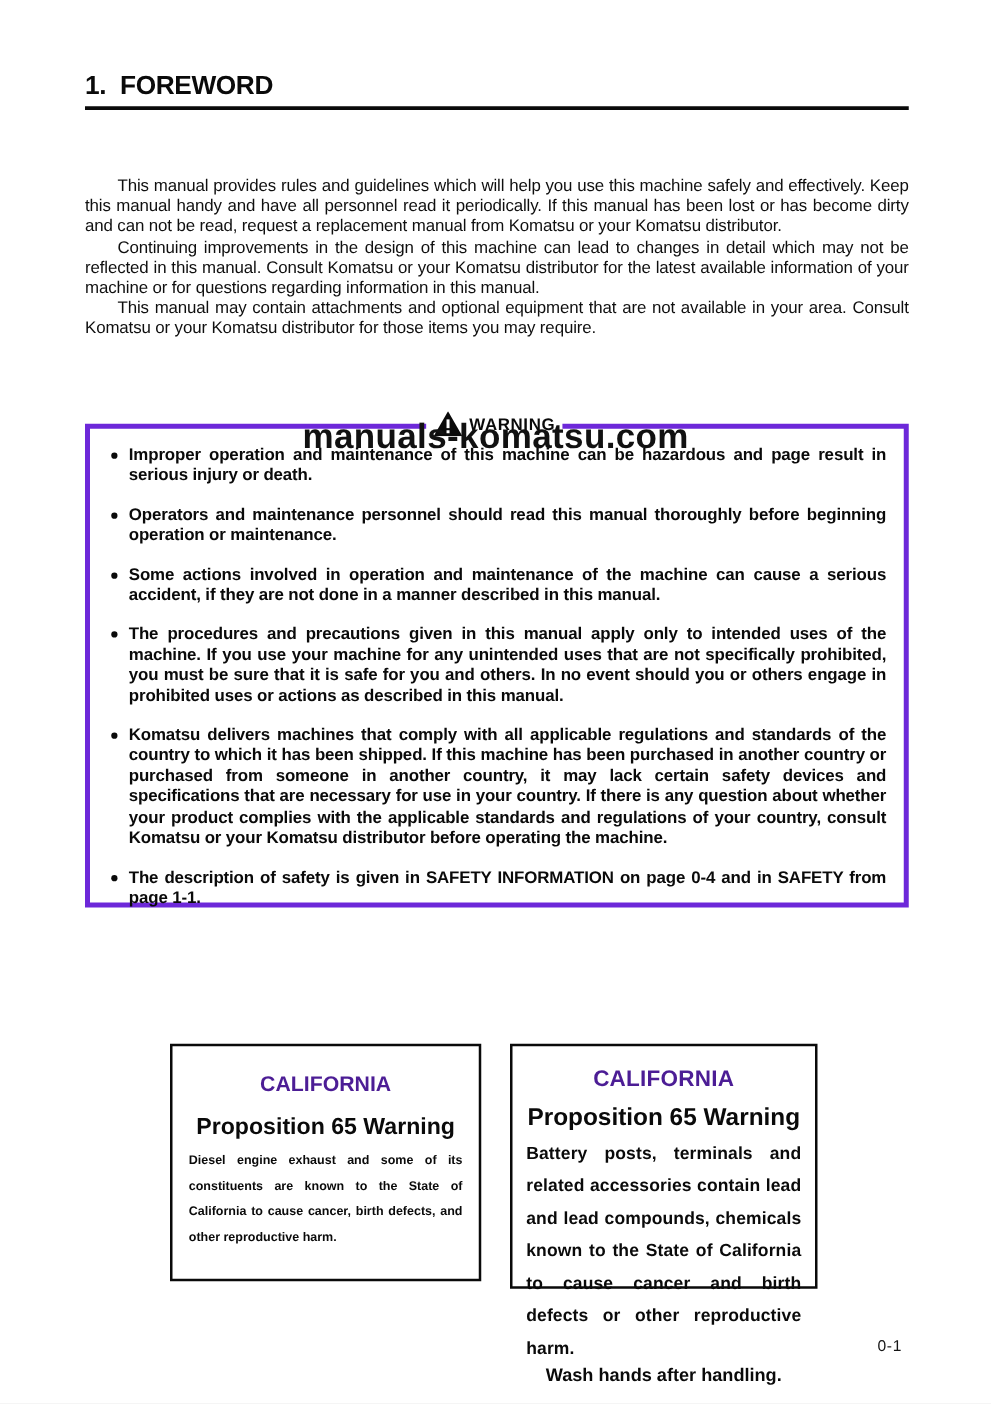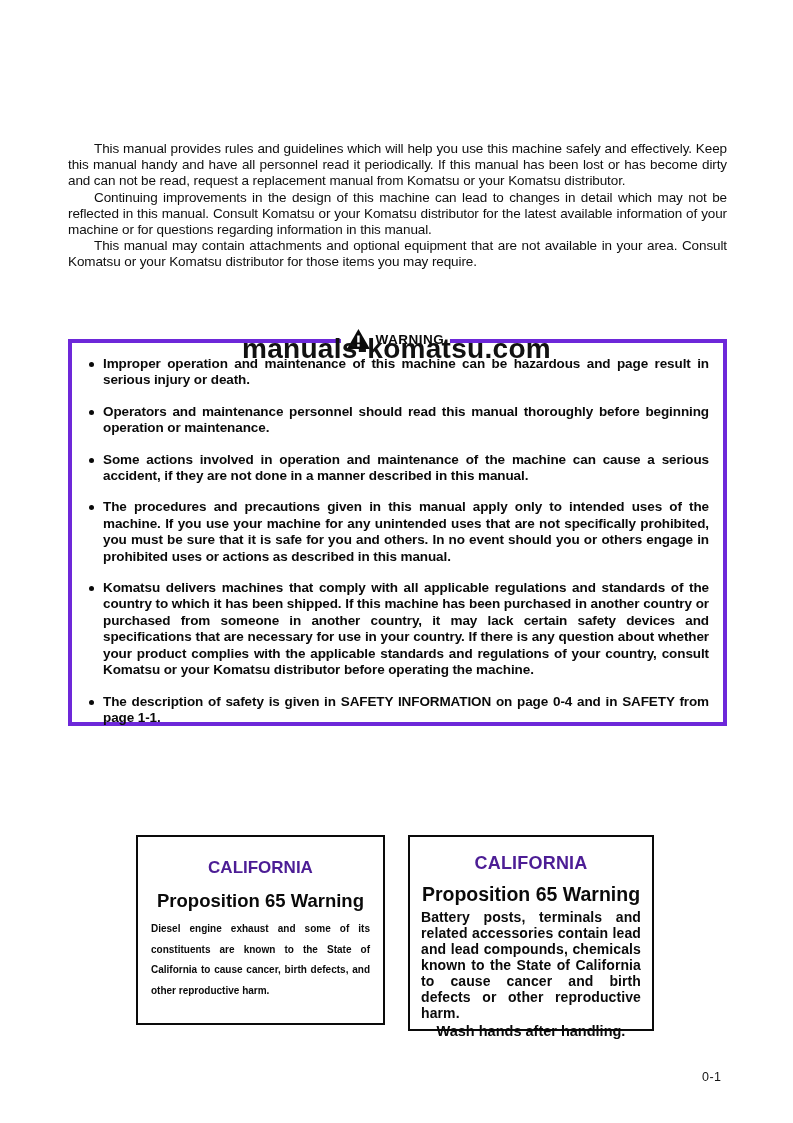--- a/index.html
+++ b/index.html
@@ -69,37 +69,40 @@
   .ca-box-left  { left: 136px; top: 835px; width: 249px; height: 190px; padding: 12px 13px; }
   .ca-box-right { left: 408px; top: 835px; width: 246px; height: 196px; padding: 9px 11px; }
   .ca-title  { text-align: center; font-weight: bold; color: #4c1d95; }
   .ca-box-left  .ca-title { font-size: 17px; margin-top: 9px; }
   .ca-box-right .ca-title { font-size: 18px; margin-top: 7px; letter-spacing: 0.2px; }
   .ca-sub    { text-align: center; font-weight: bold; color: #0a0a0a; }
   .ca-box-left  .ca-sub { font-size: 18.5px; margin-top: 12px; }
   .ca-box-right .ca-sub { font-size: 19.5px; margin-top: 9px; }
   .ca-body   { font-weight: bold; text-align: justify; color: #0a0a0a; }
   .ca-box-left  .ca-body { font-size: 10px; line-height: 20.5px; margin-top: 7px; }
-  .ca-box-right .ca-body { font-size: 14px; line-height: 16px; margin-top: 3px; letter-spacing: 0.1px; }
+  .ca-box-right .ca-body { font-size: 14px; line-height: 26px; margin-top: 3px; letter-spacing: 0.1px; }
   .ca-footer {
     text-align: center; font-weight: bold; font-size: 14.5px;
     margin-top: 2px; color: #0a0a0a;
   }
 
   
   .page-number {
     position: absolute; left: 702px; top: 1070px;
     font-size: 12.5px; color: #151515; letter-spacing: 0.5px;
   }
 </style>
 </head>
 <body>
 
 <div class="page">
 
+  <div class="title-block">
+    <h1>1.  FOREWORD</h1>
+  </div>
 
   <div class="intro">
     <p>This manual provides rules and guidelines which will help you use this machine safely and effectively. Keep this manual handy and have all personnel read it periodically. If this manual has been lost or has become dirty and can not be read, request a replacement manual from Komatsu or your Komatsu distributor.</p>
     <p>Continuing improvements in the design of this machine can lead to changes in detail which may not be reflected in this manual. Consult Komatsu or your Komatsu distributor for the latest available information of your machine or for questions regarding information in this manual.</p>
     <p>This manual may contain attachments and optional equipment that are not available in your area. Consult Komatsu or your Komatsu distributor for those items you may require.</p>
   </div>
 
   <div class="warning-box">
     <div class="warning-label">
       <span>

